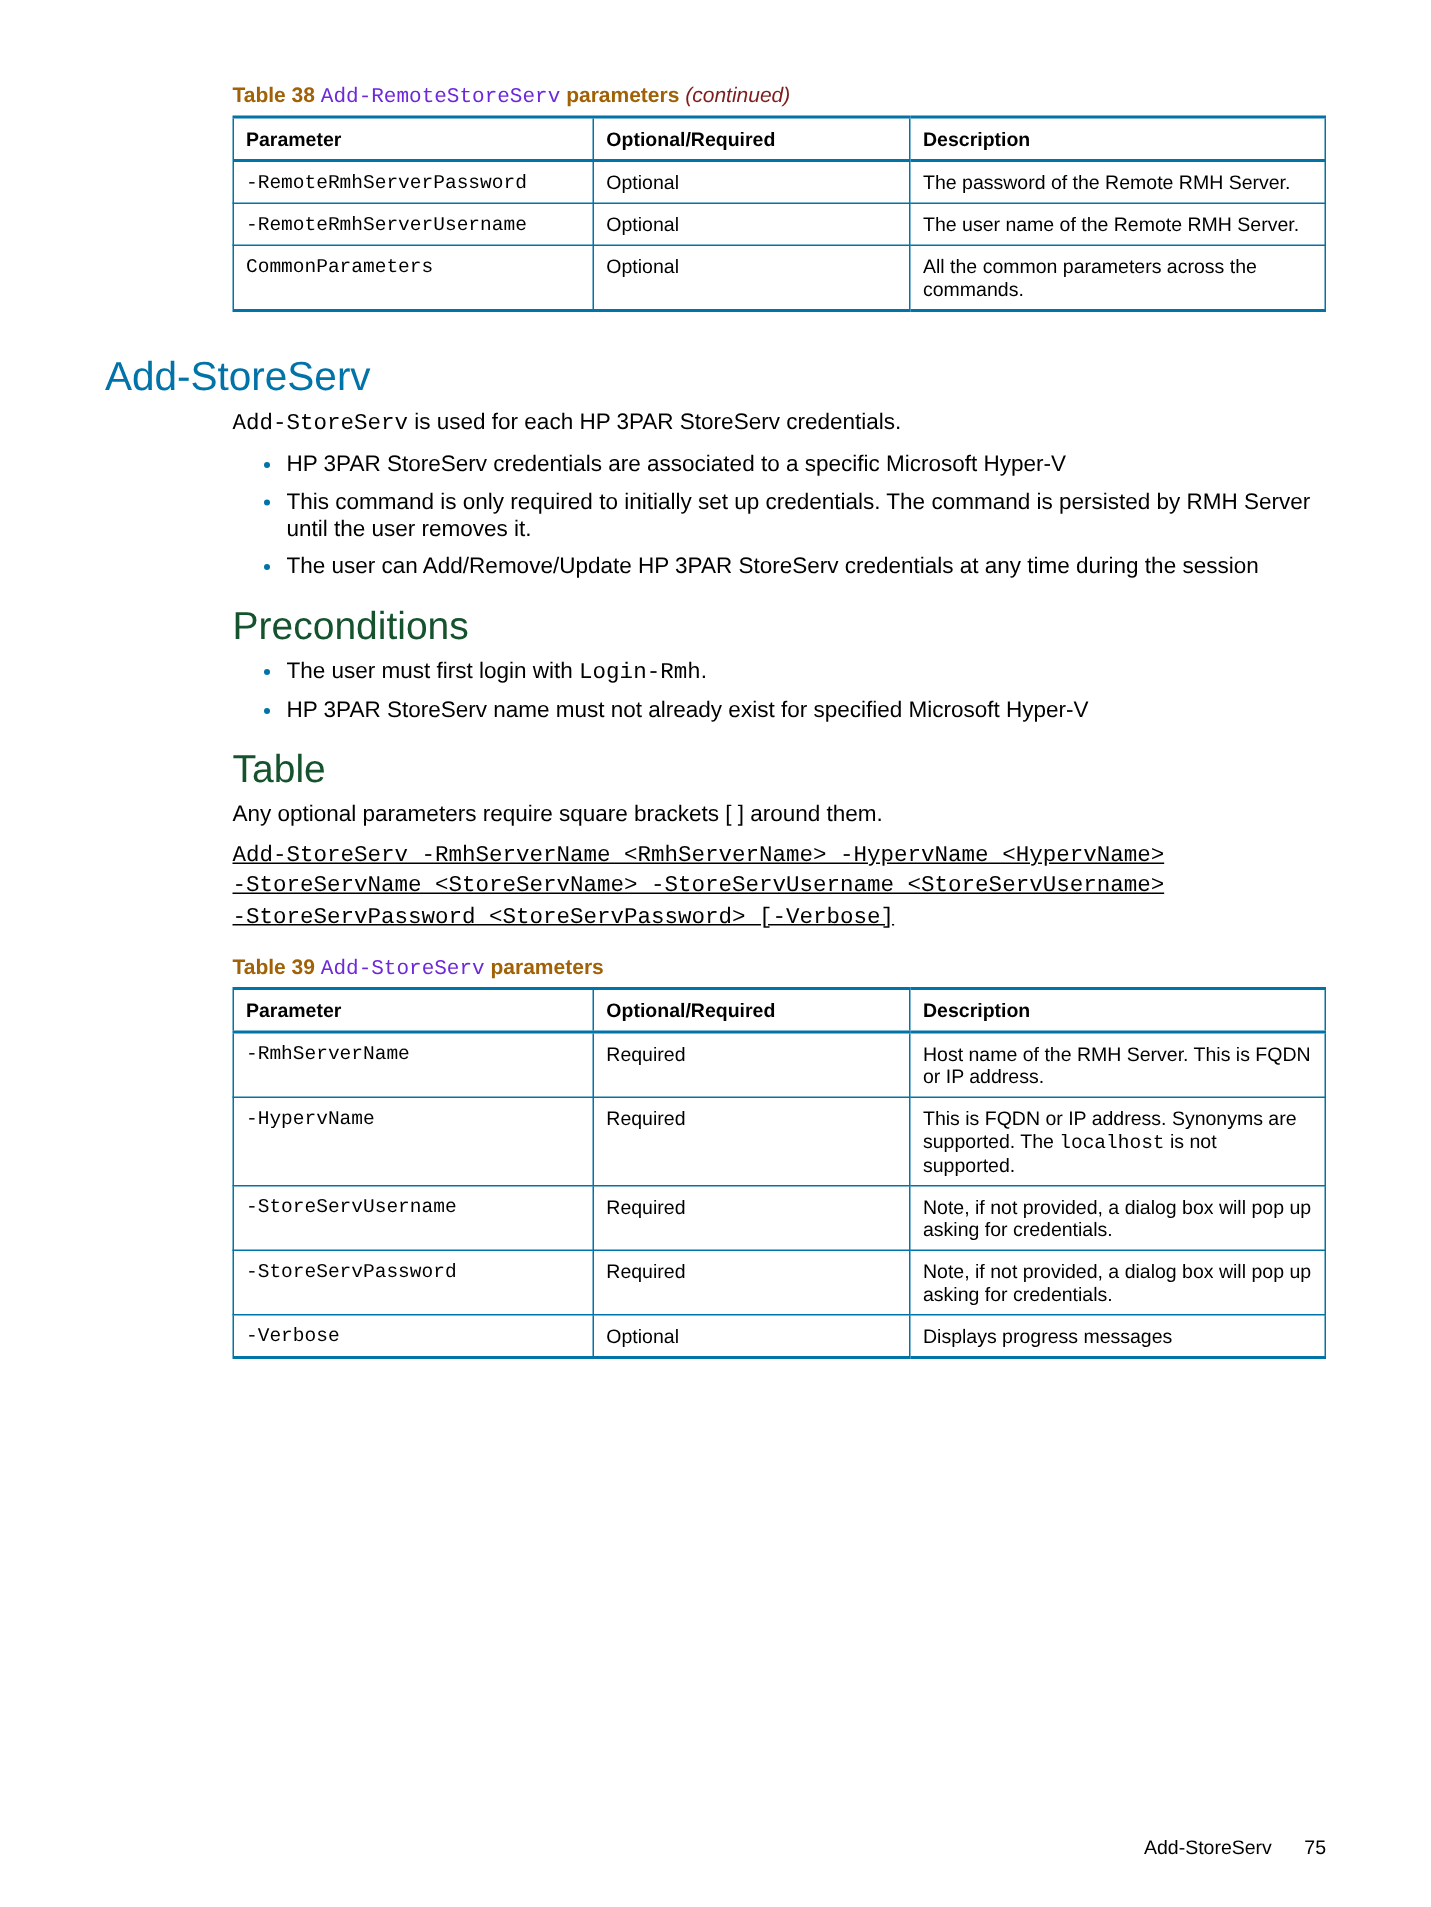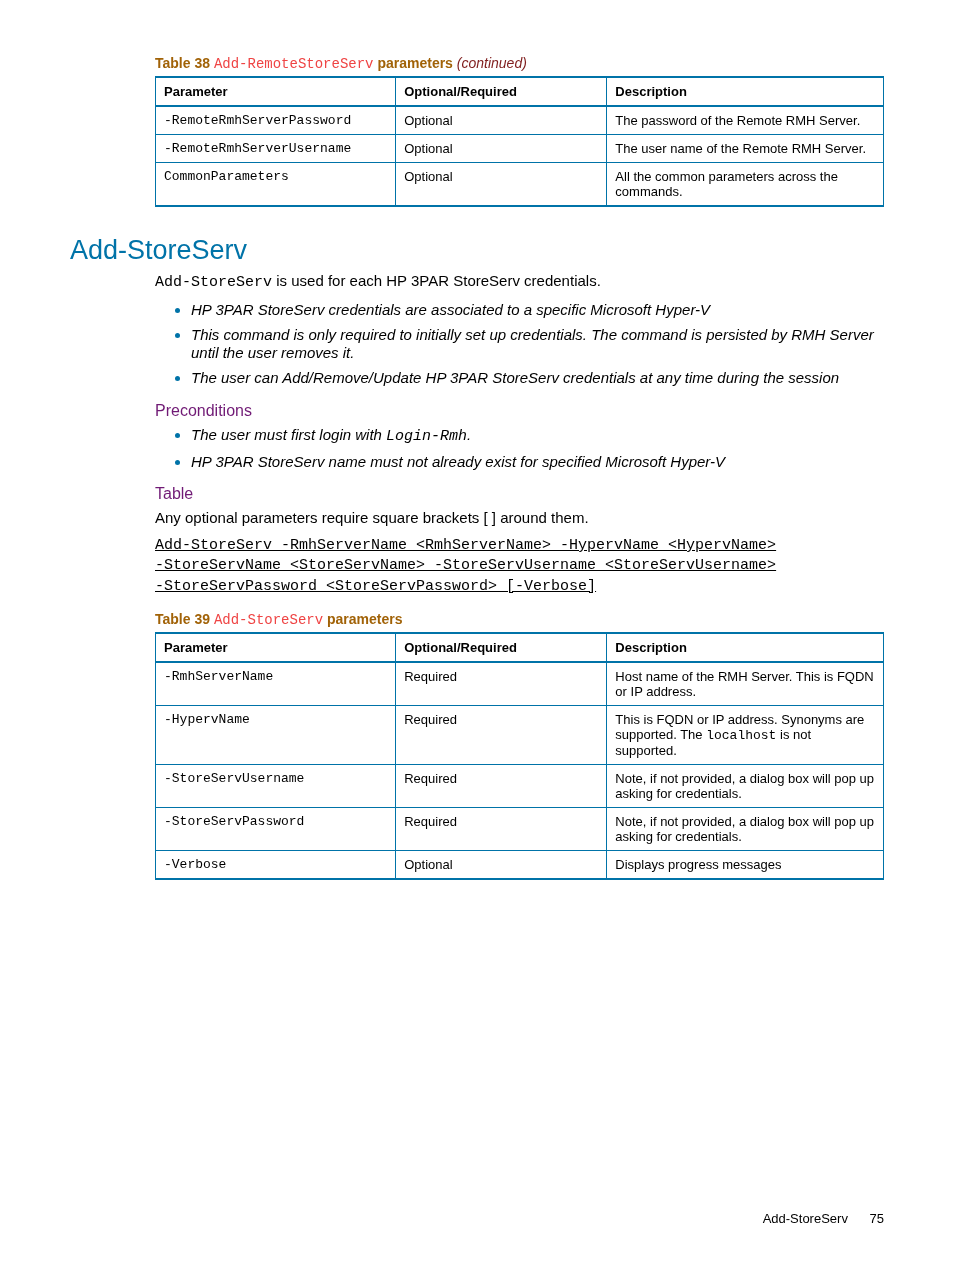--- a/index.html
+++ b/index.html
@@ -18,21 +18,21 @@
     padding: 55px 70px 0 70px;
   }
   .content {
     margin-left: 85px;
   }
   .table-caption {
     font-size: 14px;
     margin-bottom: 4px;
   }
   .table-caption .strong { font-weight: bold; color: #a16207; }
-  .table-caption .mono { font-family: "Courier New", monospace; color: #ef4444; font-weight: normal; }
+  .table-caption .mono { font-family: "Courier New", monospace; color: #6d28d9; font-weight: normal; }
   .table-caption .cont { font-style: italic; font-weight: normal; color: #7f1d1d; }
   table {
     border-collapse: collapse;
     width: 100%;
     font-size: 13px;
     margin-bottom: 28px;
   }
   table th, table td {
     border: 1px solid #0073a8;
     padding: 6px 8px;
@@ -56,40 +56,40 @@
   .col-opt { width: 29%; }
   .col-desc { width: 38%; }
   .mono { font-family: "Courier New", monospace; }
   h1 {
     font-size: 27px;
     font-weight: normal;
     color: #0073a8;
     margin: 14px 0 6px -85px;
   }
   h2 {
-    font-size: 16px;
+    font-size: 26px;
     font-weight: normal;
-    color: #701a75;
+    color: #14532d;
     margin: 14px 0 6px 0;
   }
   p { margin: 3px 0 8px 0; line-height: 1.25; }
-  ul { margin: 4px 0 12px 0; padding-left: 36px; font-style: italic; }
+  ul { margin: 4px 0 12px 0; padding-left: 36px; }
   li { margin-bottom: 6px; line-height: 1.25; }
   li::marker { color: #0073a8; }
   pre.code {
     font-family: "Courier New", monospace;
     font-size: 15px;
     white-space: pre-wrap;
     margin: 4px 0 14px 0;
     line-height: 1.35;
     text-decoration: underline;
   }
   .footer {
     position: absolute;
-    bottom: 45px;
+    bottom: 32px;
     right: 70px;
     font-size: 13px;
   }
   .footer .pg { margin-left: 18px; }
 </style>
 </head>
 <body>
 
 <div class="page">
   <div class="content">

